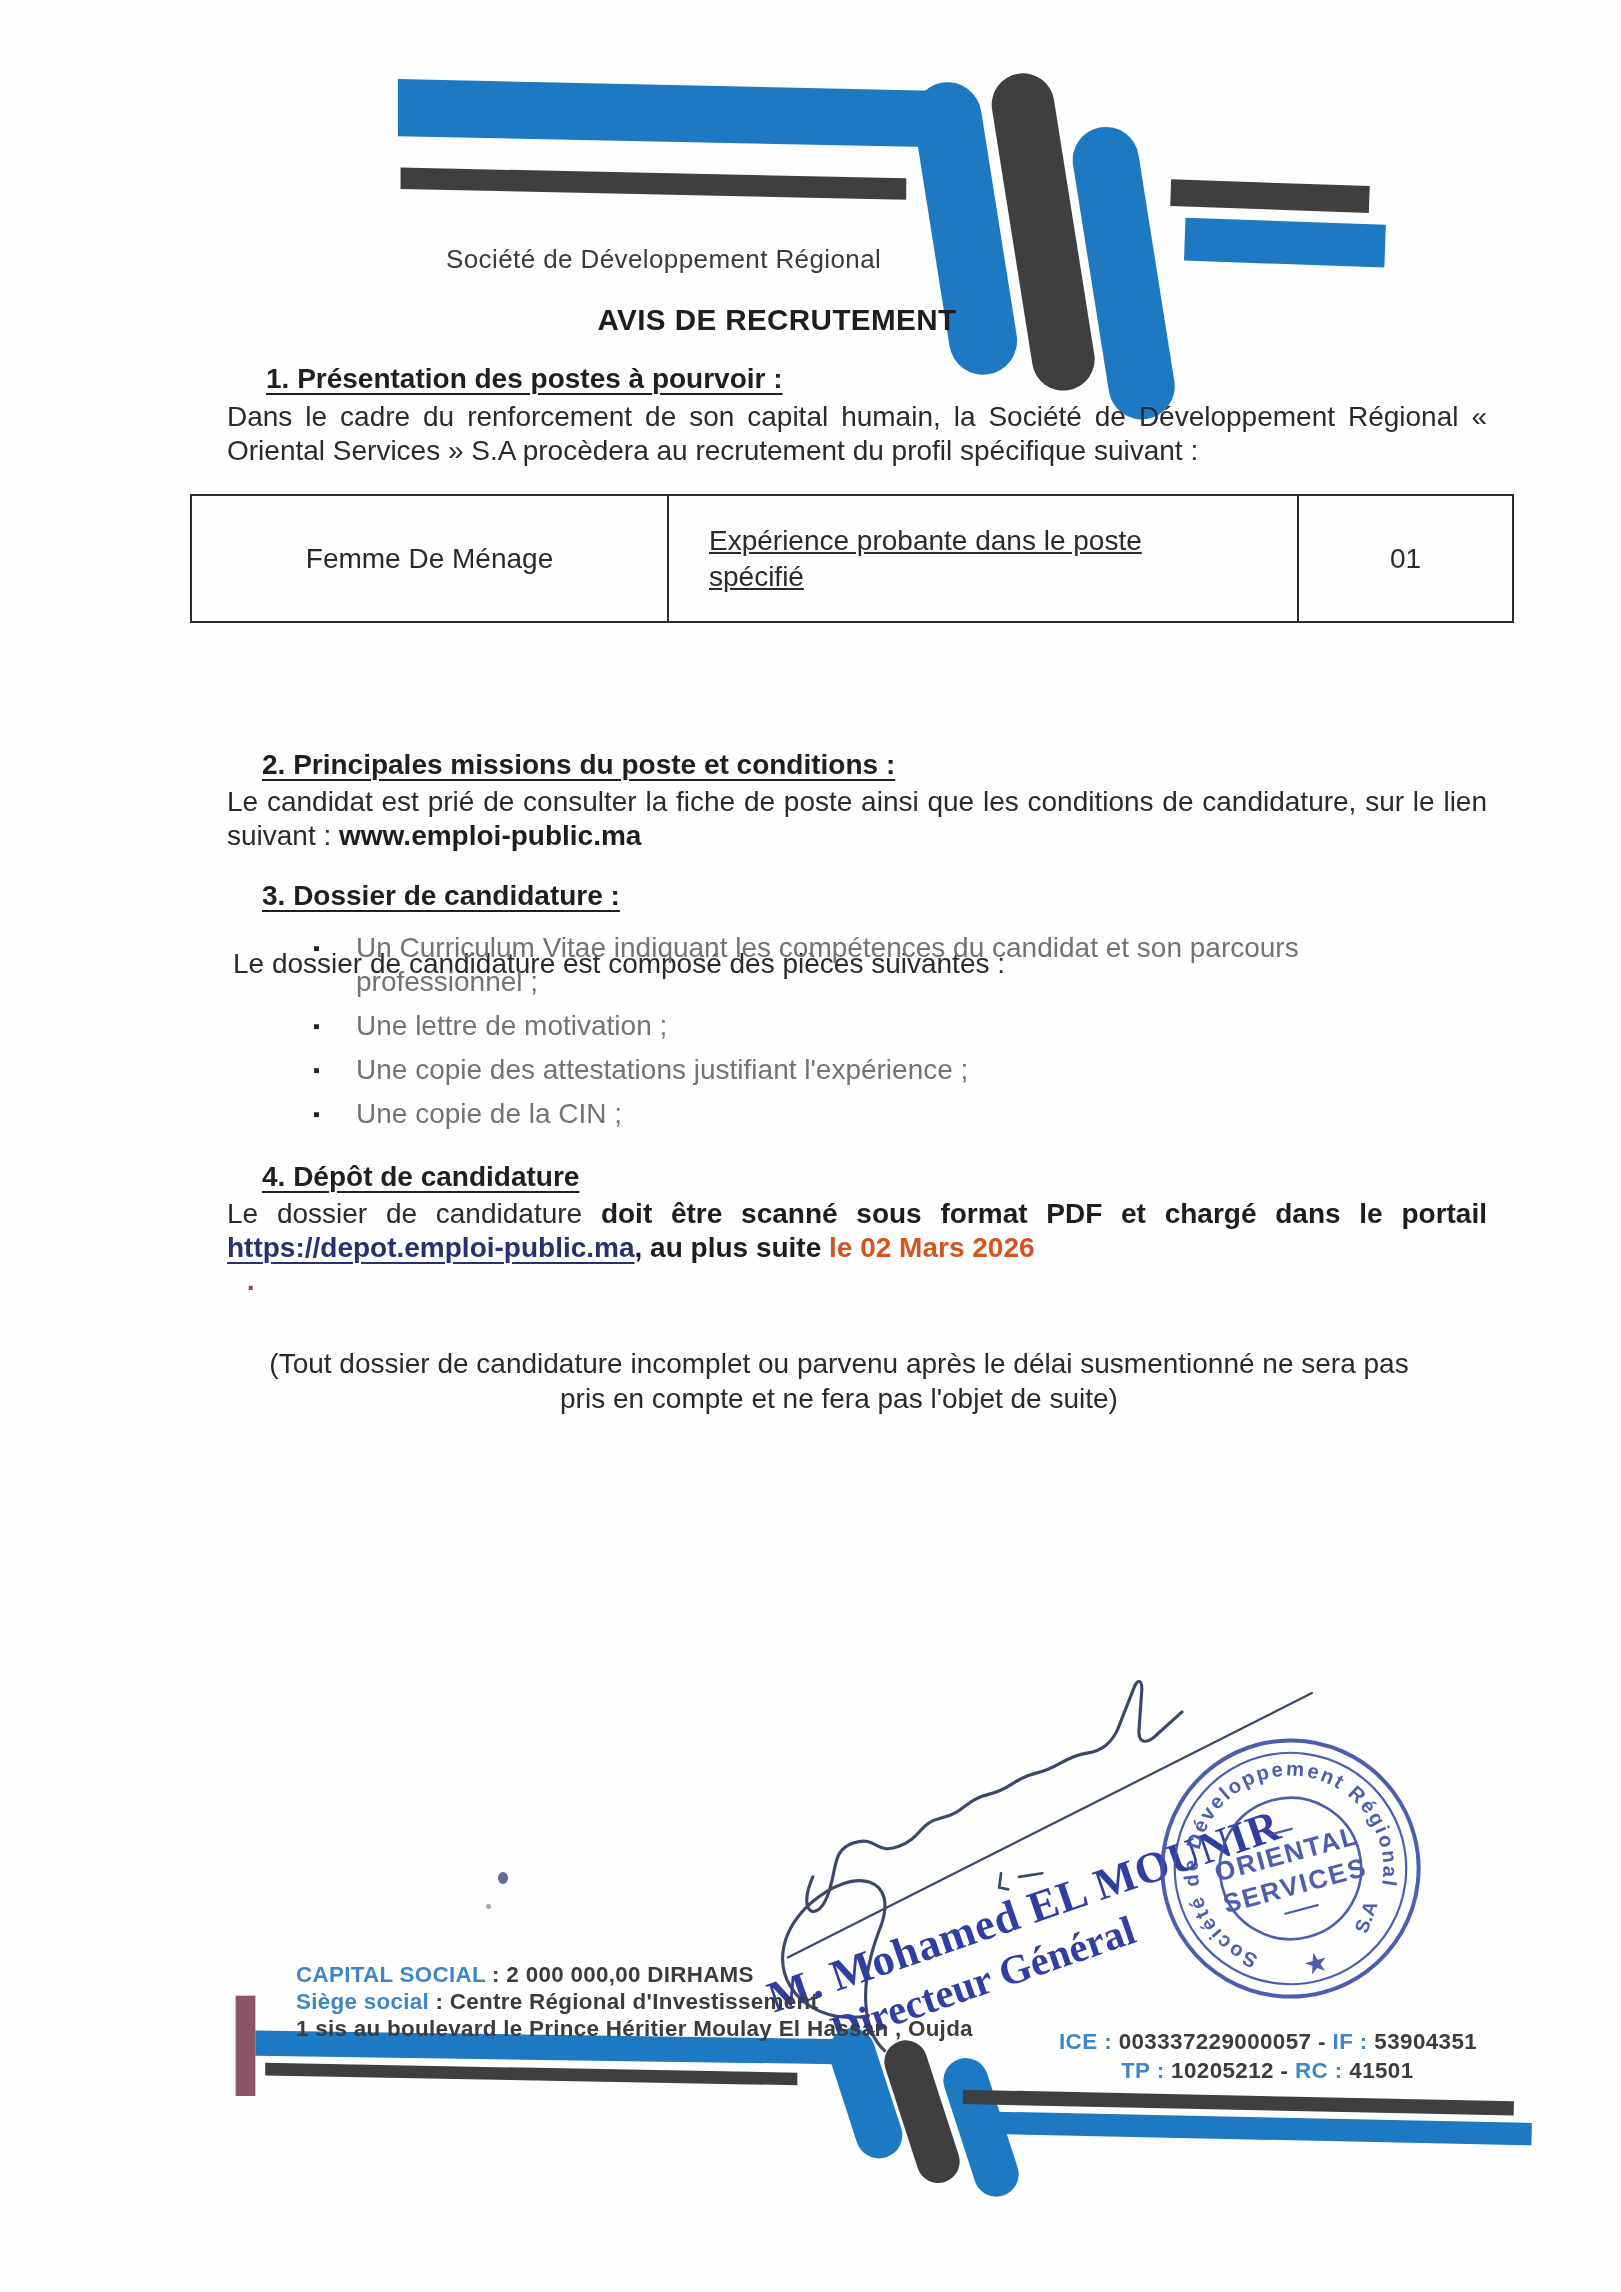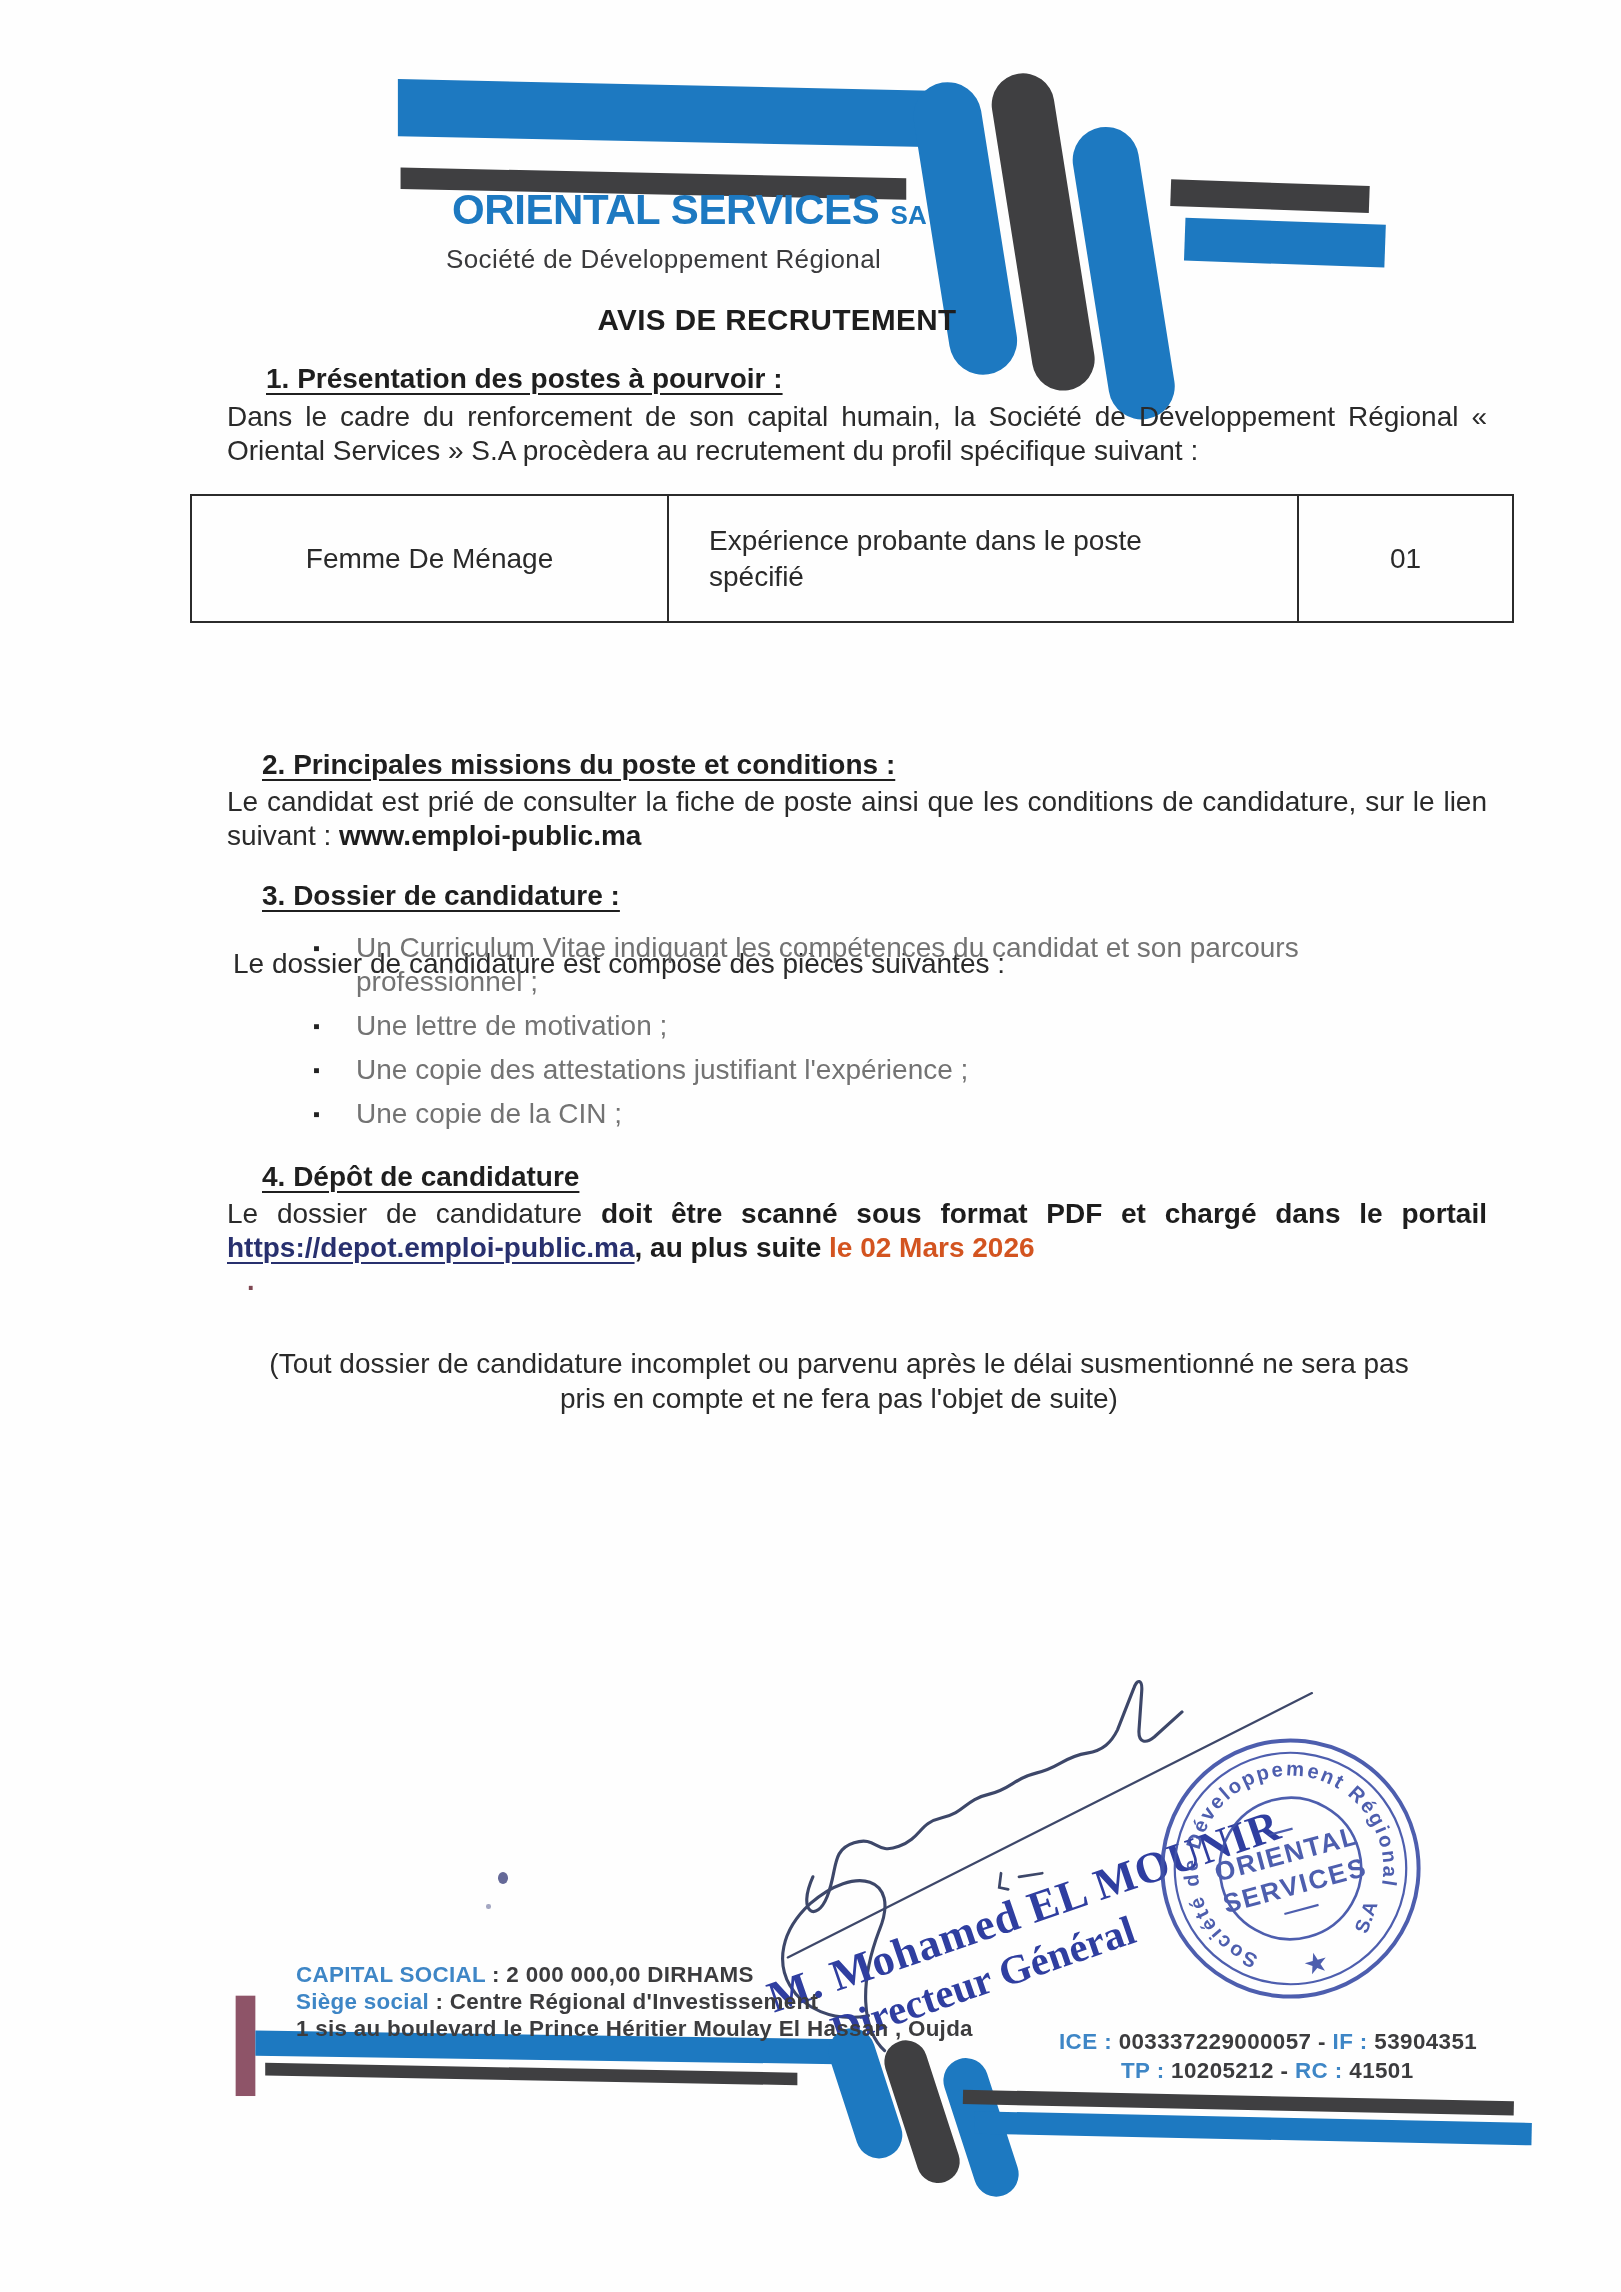--- a/index.html
+++ b/index.html
@@ -34,21 +34,21 @@
   ul.docs{left:313px;top:931px;position:absolute;list-style:none;width:1146px;}
   ul.docs li{position:relative;padding-left:43px;font-size:28px;line-height:34px;margin-bottom:9.9px;color:#737373;}
   ul.docs li::before{content:"▪";position:absolute;left:0;top:0;font-size:19.7px;line-height:34px;color:#222;}
 
   
   table.jobs{left:190px;top:494px;position:absolute;width:1322px;border-collapse:collapse;table-layout:fixed;}
   table.jobs th,table.jobs td{border:2.2px solid #2b2b2b;}
   table.jobs tr:first-child th{border-top-width:3.6px;}
   table.jobs th{height:64px;font-size:29px;font-weight:bold;text-align:center;color:#1d1d1d;}
   table.jobs td{height:127px;font-size:28px;color:#2a2a2a;text-align:center;}
-  table.jobs td.exp{text-align:left;padding-left:40px;padding-right:117px;line-height:36px;}
+  table.jobs td.exp{text-align:left;padding-left:40px;padding-right:117px;line-height:36px;text-decoration:underline;}
   .col1{width:477px;} .col2{width:630px;} .col3{width:215px;}
 
   .note{left:257px;top:1346px;width:1164px;font-size:28px;line-height:35px;text-align:center;color:#2a2a2a;}
 
   
   .sig-svg{left:734px;top:1608px;}
   .sig-name{left:761px;top:1975px;transform:rotate(-19deg);transform-origin:0 0;font-family:"Liberation Serif",serif;font-weight:bold;color:#2f3ea0;white-space:nowrap;}
   .sig-name .name{font-size:44px;letter-spacing:0.9px;}
   .sig-name .role{font-size:41px;margin-left:49px;margin-top:1.8px;}
   .stamp-box{left:1158px;top:1736px;transform:rotate(-15deg);opacity:.92;}
@@ -68,24 +68,20 @@
 
   <svg class="abs logo-svg" width="1021" height="358" viewBox="0 0 1140 400" aria-hidden="true">
     <polygon points="14,10 648,24 648,87 14,74" style="fill:var(--blue)"></polygon>
     <polygon points="17,109 582,121 582,145 17,133" style="fill:var(--dark)"></polygon>
     <rect x="610" y="12" width="76" height="330" rx="38" style="fill:var(--blue)" transform="rotate(-9 648 177)"></rect>
     <rect x="700" y="2" width="70" height="358" rx="35" style="fill:var(--dark)" transform="rotate(-9 735 181)"></rect>
     <rect x="788" y="62" width="74" height="330" rx="37" style="fill:var(--blue)" transform="rotate(-9 825 227)"></rect>
     <rect x="878" y="122" width="222" height="30" style="fill:var(--dark)" transform="rotate(2 878 122)"></rect>
     <rect x="894" y="165" width="224" height="48" style="fill:var(--blue)" transform="rotate(2 894 165)"></rect>
   </svg>
-  <div class="abs brand">
-    <span>ORIENTAL SERVICES</span>
-    <span class="suffix">SA</span>
-  </div>
   <div class="abs tagline">Société de Développement Régional</div>
 
   <div class="abs doc-title">AVIS DE RECRUTEMENT</div>
 
   <div class="abs sec-h h1-pos">1. Présentation des postes à pourvoir :</div>
   <p class="abs body-p p1-pos">Dans le cadre du renforcement de son capital humain, la Société de Développement Régional « Oriental Services » S.A procèdera au recrutement du profil spécifique suivant :</p>
 
   <table class="jobs">
     <colgroup>
         <col class="col1">

